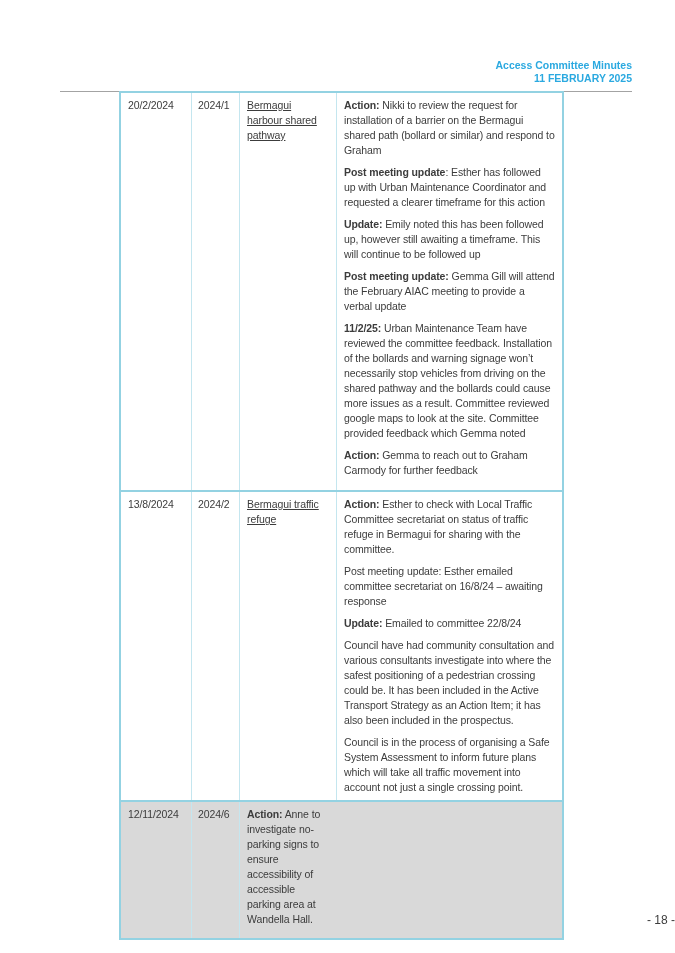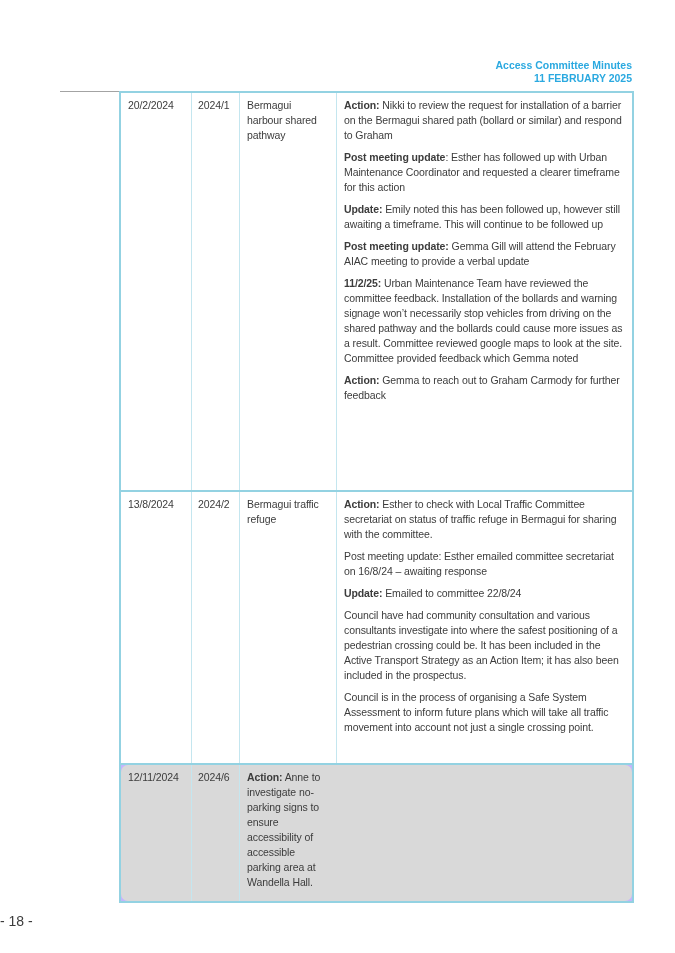--- a/index.html
+++ b/index.html
@@ -18,47 +18,47 @@
   }
   .header{
     position:absolute;top:27px;right:43px;text-align:right;
     color:var(--accent);font-weight:bold;font-size:10.5px;line-height:13px;margin-top:32px;
   }
   .top-rule{
     position:absolute;left:60px;top:91px;width:572px;height:1px;
     background:#a3a3a3;
   }
   .minutes-table{
-    position:absolute;left:119px;top:91px;width:515px;
+    position:absolute;left:119px;top:91px;width:445px;
     border:2px solid var(--border);
     background:#c4b5fd;
   }
   .trow{
     display:grid;
     grid-template-columns:71px 48px 97px 1fr;
     border-bottom:2px solid var(--border);
     background:#ffffff;
   }
-  .trow:last-child{border-bottom:none;border-radius:7px;}
+  .trow:last-child{border-bottom:none;}
   .trow:nth-child(1){min-height:399px;}
   .trow:nth-child(2){min-height:273px;}
   .trow:nth-child(3){min-height:136px;}
   .trow.shaded{background:var(--shade);}
   .cell{
     padding:5px 7px 5px 7px;
     font-size:10.5px;line-height:15px;letter-spacing:-0.1px;
   }
   .cell.date{white-space:nowrap;border-right:1px solid var(--border-light);}
   .cell.ref{border-right:1px solid var(--border-light);padding-left:6px;padding-right:2px;}
-  .cell.topic{border-right:1px solid var(--border-light);}
+  .cell.topic{border-right:1px solid var(--border-light);text-decoration:underline;}
   .cell.action p{margin:0 0 7px 0;}
   .cell.action p:last-child{margin-bottom:0;}
   .footer{
-    position:absolute;left:0;top:913px;width:675px;text-align:left;
-    font-size:14px;color:var(--ink);
+    position:absolute;left:0;top:913px;width:675px;text-align:right;
+    font-size:12px;color:var(--ink);
   }
 </style>
 </head>
 <body>
 
 <div class="header">
   <div>Access Committee Minutes</div>
   <div>11 FEBRUARY 2025</div>
 </div>
 

